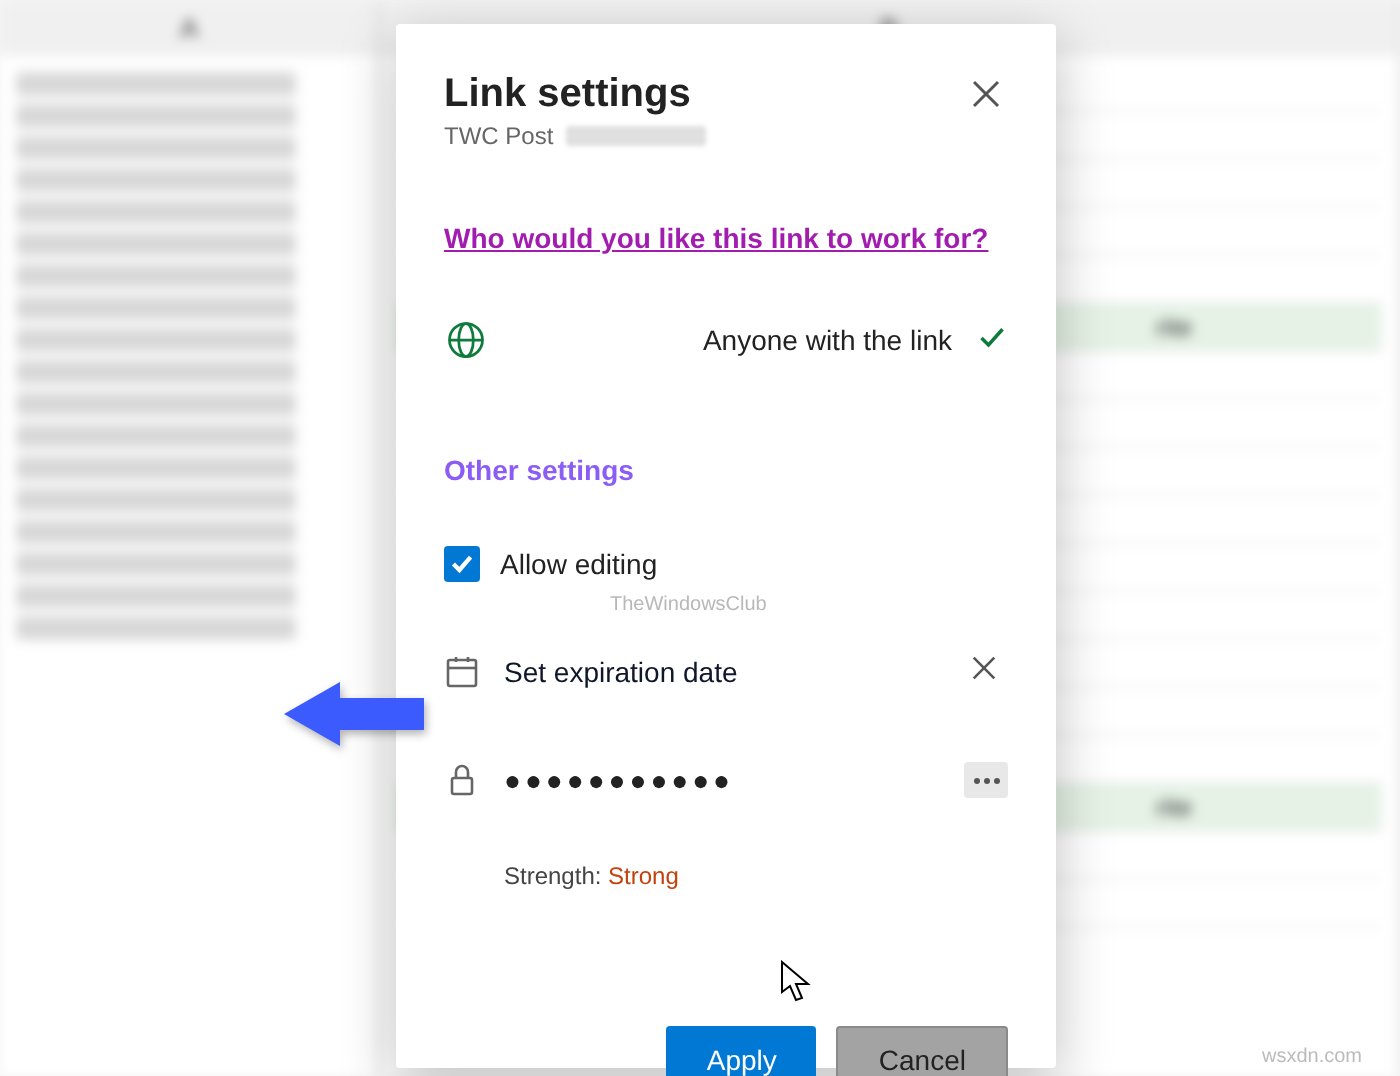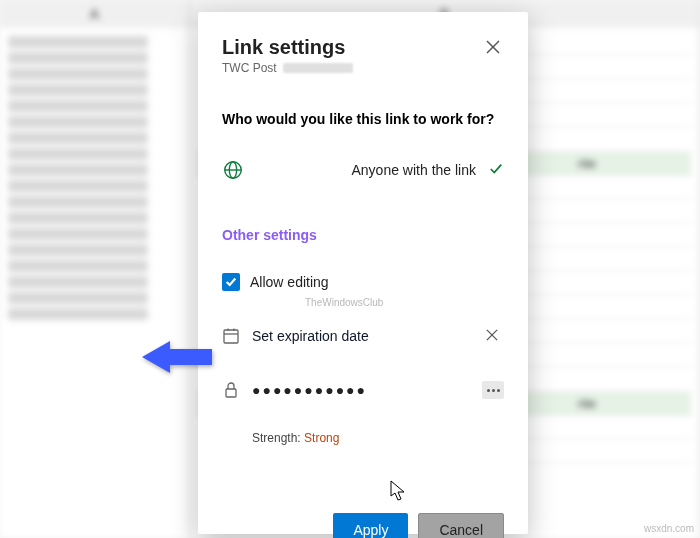--- a/index.html
+++ b/index.html
@@ -39,21 +39,21 @@
       flex-direction: column;
       gap: 24px;
     }
     .dlg-header { display: flex; justify-content: space-between; align-items: flex-start; }
     .dlg-title { font-size: 20px; font-weight: 600; color: #222; }
     .dlg-sub { font-size: 12px; color: #666; margin-top: 2px; display: flex; align-items: center; gap: 6px; }
     .dlg-sub-blur { display:inline-block; width: 70px; height: 10px; background: #e0e0e0; filter: blur(1px); border-radius: 2px; }
     .close-btn { cursor: pointer; padding: 4px; color: #555; }
     .close-btn svg { width: 14px; height: 14px; }
 
-    .question { font-size: 14px; font-weight: 600; color: #000000; margin-top: 12px; }
+    .question { font-size: 14px; font-weight: 600; color: #a21caf; margin-top: 12px; text-decoration: underline; }
 
     .opt-row { display: flex; align-items: center; gap: 12px; padding: 8px 0; cursor: pointer; }
     .opt-icon { width: 22px; height: 22px; color: #222; flex-shrink: 0; }
     .opt-icon.green { color: #0e7a3b; }
     .opt-label { font-size: 14px; color: #222; flex: 1; text-align: right; }
     .opt-check { color: #0e7a3b; font-size: 14px; width: 16px; text-align: center; }
 
     .section-title { font-size: 14px; font-weight: 600; margin-top: 14px; color: #8b5cf6; }
 
     .check-row { display: flex; align-items: center; gap: 10px; padding: 6px 0; }
@@ -67,21 +67,21 @@
     .row-action { width: 18px; color: #555; cursor: pointer; }
 
     .toggle-vis { width: 22px; height: 18px; background: #e8e8e8; border-radius: 2px; display: flex; align-items: center; justify-content: center; cursor: pointer; }
     .toggle-vis span { width: 3px; height: 3px; background: #555; border-radius: 50%; margin: 0 1px; }
 
     .strength-row { font-size: 12px; color: #444; padding-left: 30px; margin-top: 2px; }
     .strength-val { color: #c2410c; }
     .strength-bar { height: 2px; background: #0e7a3b; margin-left: 30px; margin-top: 4px; }
 
     .watermark { position: absolute; font-size: 10px; color: #b8b8b8; pointer-events: none; left: 305px; top: 297px; }
-    .footer-wm { position: absolute; font-size: 10px; color: #bbb; right: 6px; bottom: 4px; pointer-events: none; }
+    .footer-wm { position: absolute; font-size: 10px; color: #bbb; right: 19px; bottom: 4px; pointer-events: none; }
 
     .dlg-footer { margin-top: auto; display: flex; justify-content: flex-end; gap: 10px; padding-top: 16px; }
     .btn { padding: 8px 20px; font-size: 14px; cursor: pointer; border-radius: 2px; }
     .btn-primary { background: #0078d4; color: #fff; border: none; margin-left: 39px; }
     .btn-secondary { background: #a3a3a3; color: #222; border: 1px solid #8a8a8a; }
 
     .cursor-ptr { position: absolute; left: 390px; top: 480px; pointer-events: none; }
     .cursor-ptr svg { width: 18px; height: 22px; }
 
     .blue-arrow { position: absolute; left: 142px; top: 337px; pointer-events: none; filter: drop-shadow(1px 2px 2px rgba(0,0,0,0.3)); }

